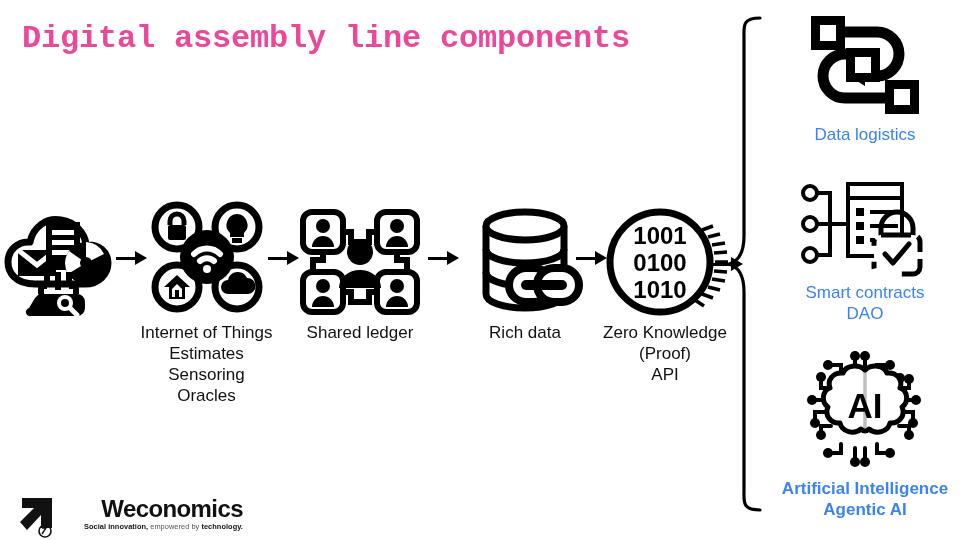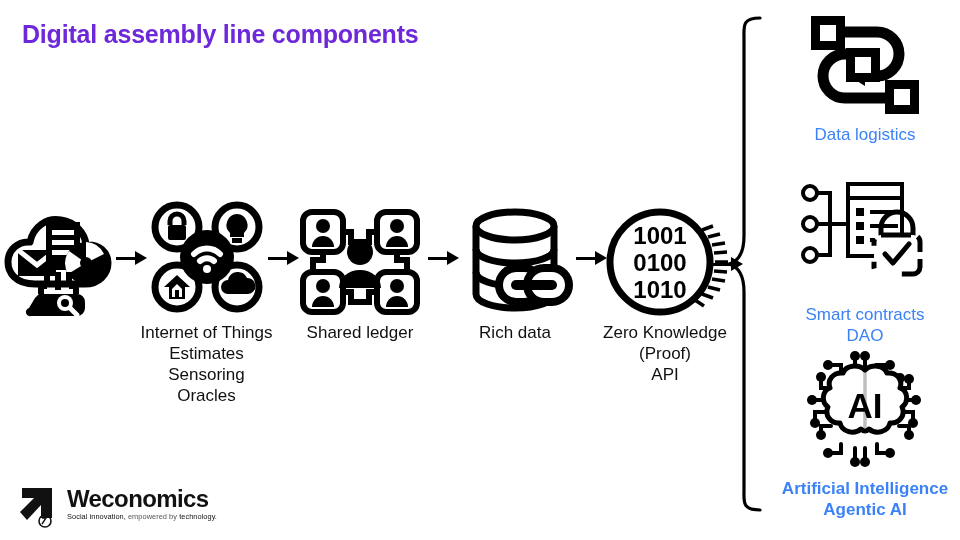--- a/index.html
+++ b/index.html
@@ -1,22 +1,23 @@
 <!DOCTYPE html>
 <html><head>
 <meta charset="utf-8">
 <style>
   html,body{margin:0;padding:0;background:#ffffff;}
   body{width:960px;height:540px;position:relative;overflow:hidden;
        font-family:"Liberation Sans","DejaVu Sans",sans-serif;color:#000;}
   .abs{position:absolute;}
 
   #page-title{
-    left:22px;top:20px;font-size:25px;font-weight:bold;letter-spacing:-0.2px;
-    color:#6d28d9;
+    left:22px;top:20px;font-size:32px;font-weight:bold;letter-spacing:-0.2px;
+    color:#ec4899;
+    font-family:Liberation Mono, monospace;
   }
 
   
   .stage{position:absolute;top:188px;text-align:center;}
   .stage .art{height:130px;display:flex;align-items:flex-end;justify-content:center;}
   .stage .caption{margin-top:4px;font-size:17px;line-height:21px;color:#111;}
   .stage .caption div{white-space:nowrap;}
 
   
   .arrow{position:absolute;top:250px;height:16px;width:30px;}
@@ -24,26 +25,26 @@
   .arrow .head{position:absolute;left:19px;top:1px;width:0;height:0;
     border-top:7px solid transparent;border-bottom:7px solid transparent;border-left:12px solid #000;}
 
   
   .rcol{position:absolute;left:770px;width:190px;text-align:center;}
   .rcol .art{display:flex;align-items:center;justify-content:center;text-decoration:underline;}
   .rcol .caption{font-size:17px;line-height:21px;color:#3b82f6;}
   .rcol .caption div{white-space:nowrap;}
 
   
-  #logo{left:18px;top:484px;display:flex;align-items:flex-start;gap:9px;}
+  #logo{left:18px;top:494px;display:flex;align-items:flex-start;gap:26px;text-align:right;}
   #logo .mark{width:40px;height:44px;}
   #logo .wordwrap{padding-top:3px;}
   #logo .word{font-size:24px;font-weight:bold;letter-spacing:-0.6px;line-height:24px;color:#111;}
   #logo .tag{font-size:7.4px;line-height:9px;letter-spacing:0.05px;color:#111;margin-top:1px;}
-  #logo .tag b{font-weight:normal;}
+  #logo .tag b{font-weight:bold;}
   #logo .tag i{font-style:normal;color:#555;}
 
   svg{display:block;overflow:visible;}
 </style>
 </head>
 <body>
 
 <div class="abs" id="page-title">Digital assembly line components</div>
 
 <div class="stage" style="left:0px;width:115px;">
@@ -166,21 +167,21 @@
   <div class="caption">
     <div>Shared ledger</div>
   </div>
 </div>
 
 <div class="arrow" style="left:428px;">
   <div class="shaft"></div>
     <div class="head"></div>
 </div>
 
-<div class="stage" style="left:455px;width:120px;">
+<div class="stage" style="left:465px;width:120px;">
   <div class="art">
     <svg width="112" height="112" viewBox="0 0 112 112">
 
       <path d="M17 20 v68 c0 8 17 14 39 14 s39 -6 39 -14 v-68" fill="#fff" stroke="#000" stroke-width="7"></path>
       <ellipse cx="56" cy="20" rx="39" ry="14" fill="#fff" stroke="#000" stroke-width="7"></ellipse>
       <path d="M17 43 c0 8 17 14 39 14 s39 -6 39 -14" fill="none" stroke="#000" stroke-width="7"></path>
       <path d="M17 66 c0 8 17 14 39 14 s39 -6 39 -14" fill="none" stroke="#000" stroke-width="7"></path>
 
       <g>
         <rect x="40" y="62" width="42" height="34" rx="17" fill="#fff" stroke="#000" stroke-width="8"></rect>
@@ -279,21 +280,21 @@
       <rect x="56" y="56" width="8" height="8" fill="#000"></rect>
       <rect x="70" y="30" width="28" height="4" fill="#000"></rect>
       <rect x="70" y="44" width="28" height="4" fill="#000"></rect>
       <rect x="70" y="58" width="28" height="4" fill="#000"></rect>
 
       <path d="M81 56 v-8 a16 16 0 0 1 32 0 v8" fill="none" stroke="#000" stroke-width="5"></path>
       <rect x="74" y="55" width="46" height="39" rx="7" fill="#fff" stroke="#000" stroke-width="5" stroke-dasharray="30 7 16 7 30"></rect>
       <path d="M85 74 l8 9 l16 -19" fill="none" stroke="#000" stroke-width="5" stroke-linecap="round" stroke-linejoin="round"></path>
     </svg>
   </div>
-  <div class="caption" style="margin-top:26px;">
+  <div class="caption" style="margin-top:4px;">
     <div>Smart contracts</div>
     <div>DAO</div>
   </div>
 </div>
 
 <div class="rcol" style="top:348px;">
   <div class="art" style="height:122px;">
     <svg width="124" height="122" viewBox="0 0 124 122">
       <g stroke="#000" stroke-width="4" fill="none" stroke-linecap="round">
 

